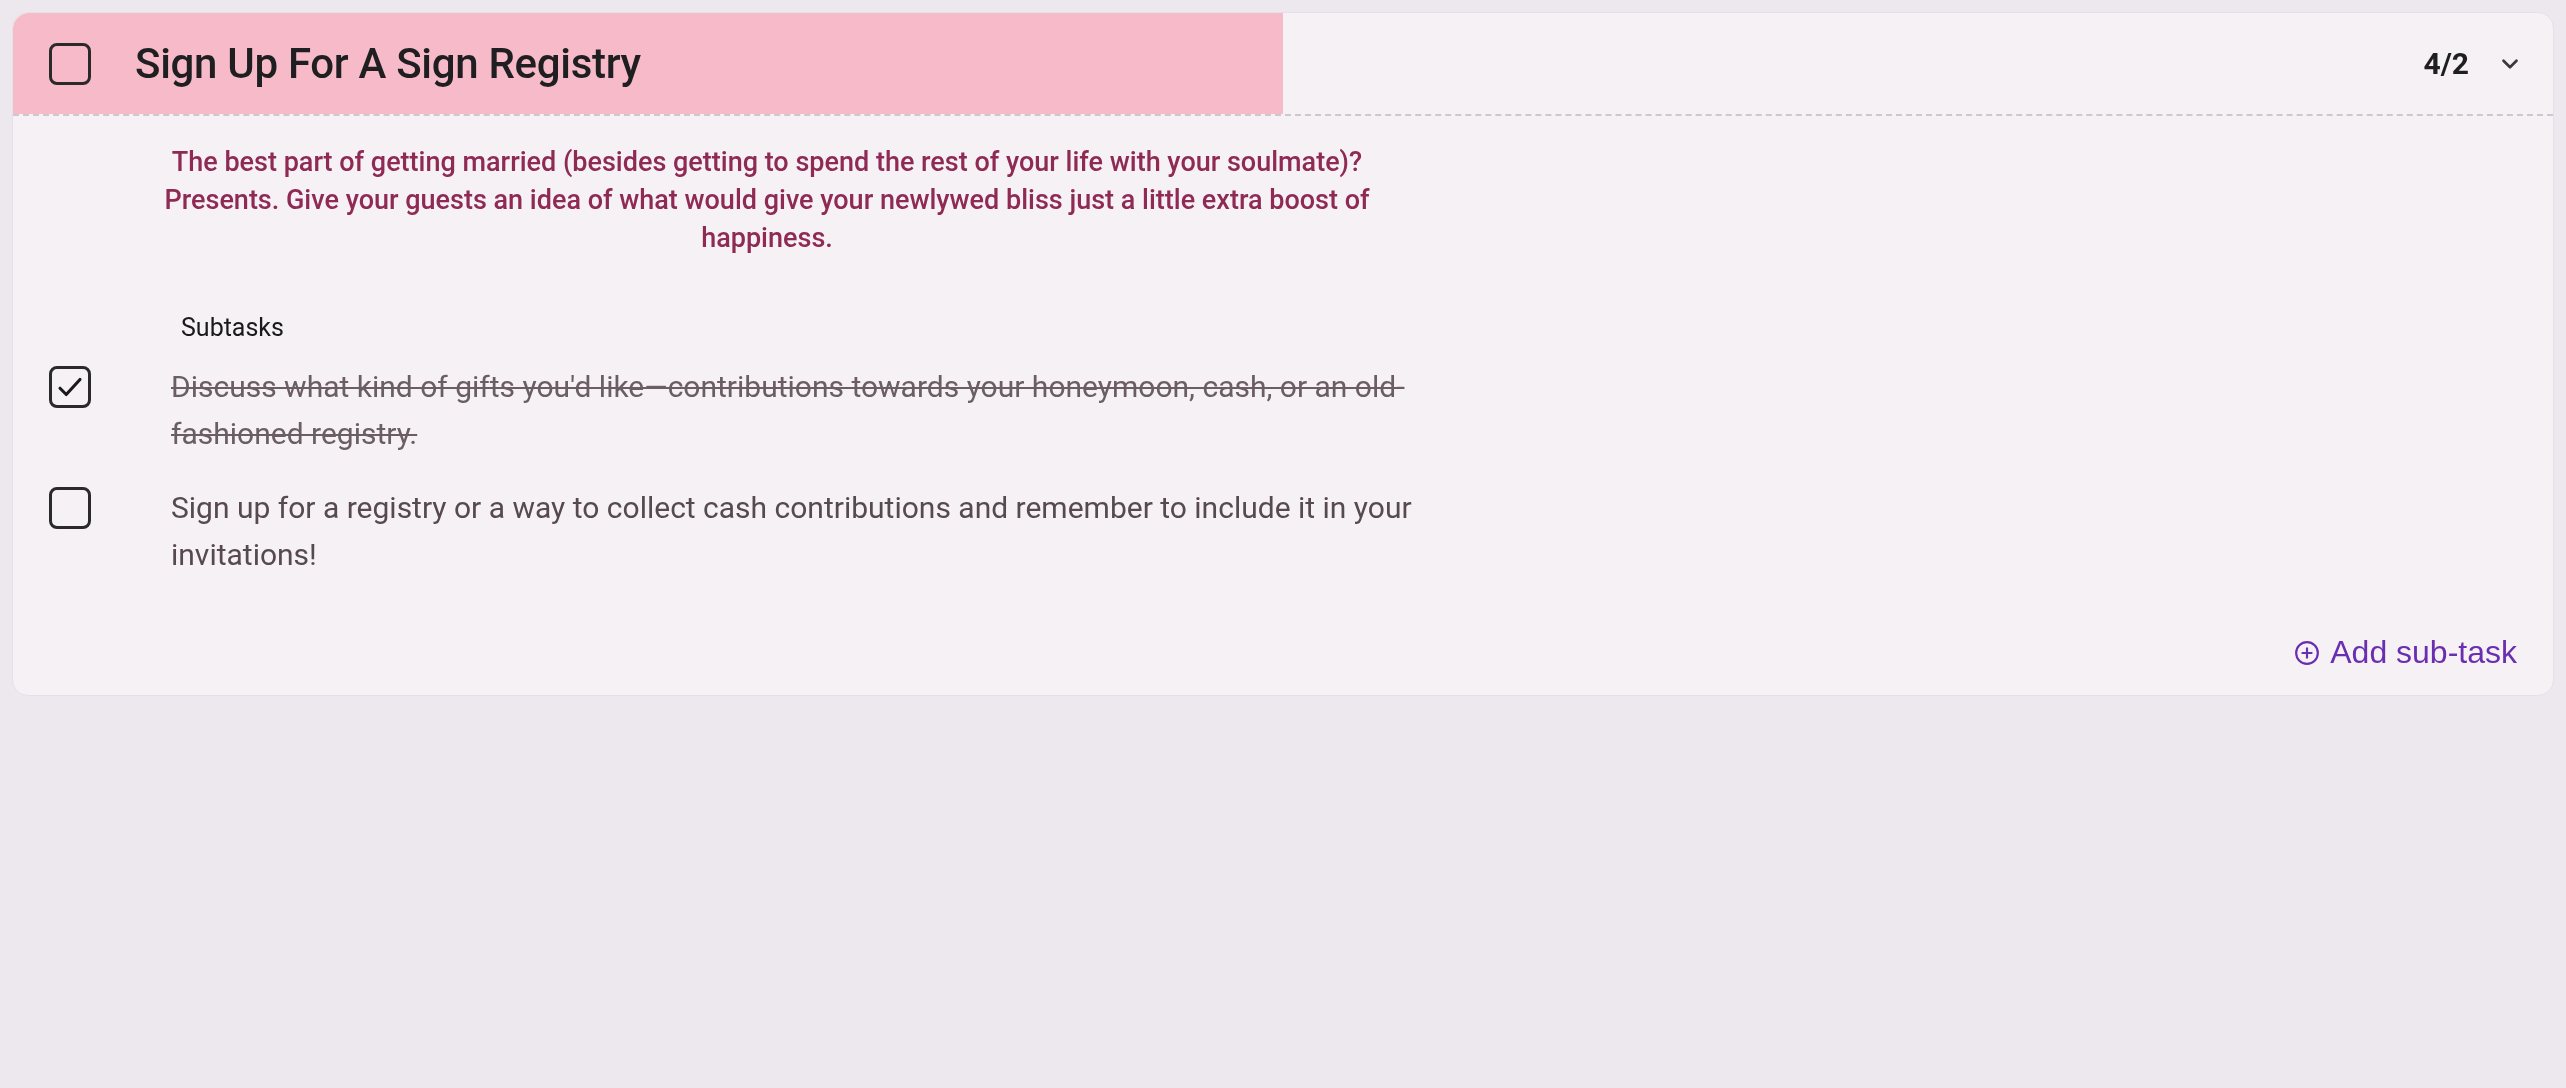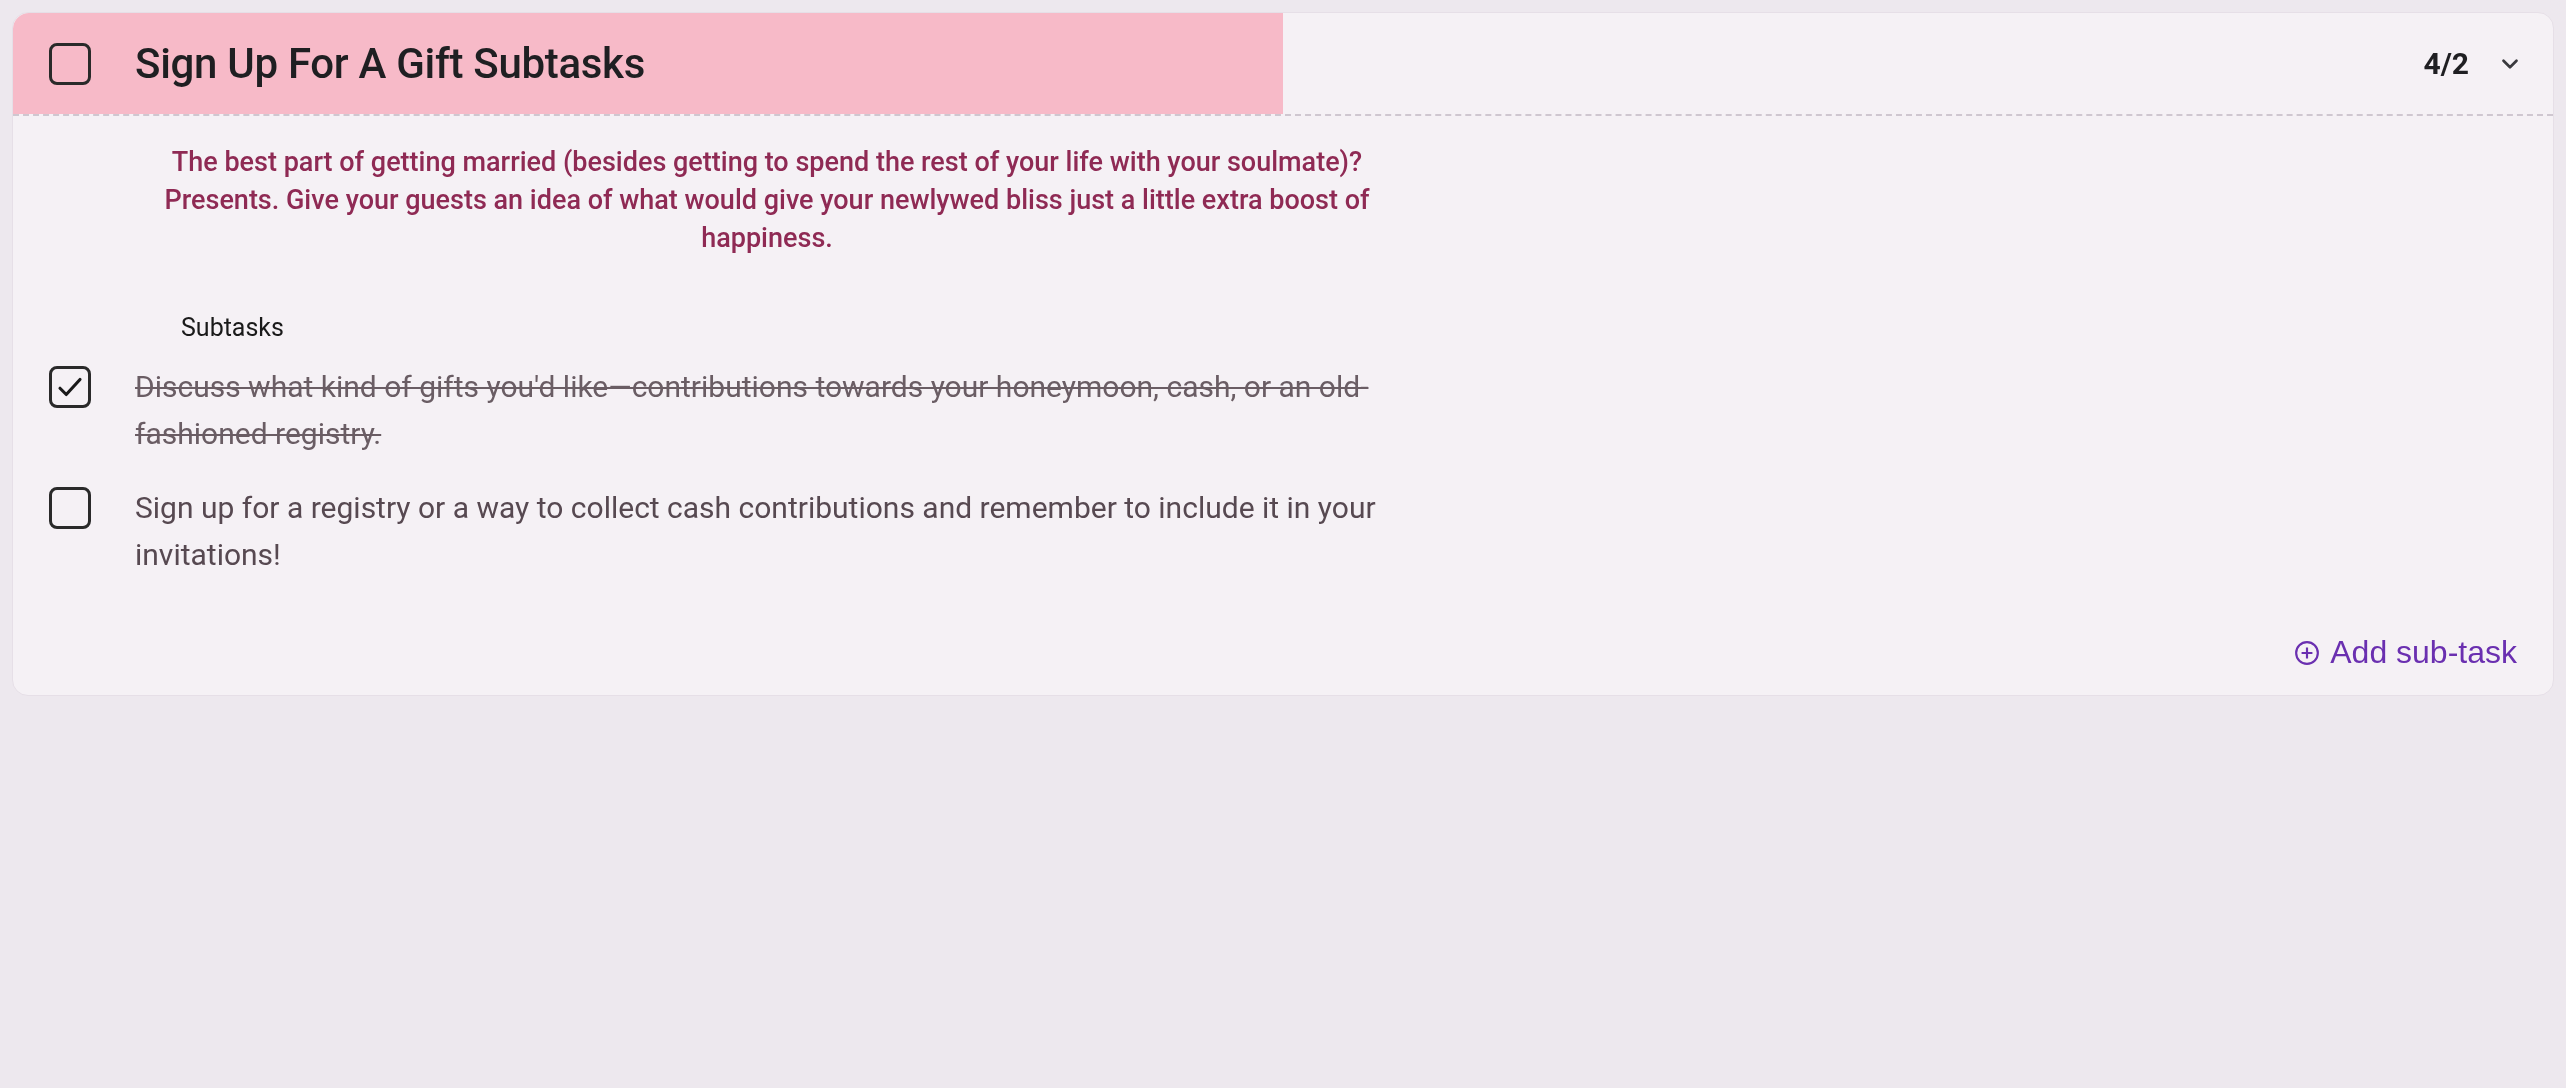--- a/index.html
+++ b/index.html
@@ -106,20 +106,21 @@
       justify-content: center;
       margin-top: 2px;
     }
     .subtask-checkbox.checked svg { display: block; }
     .subtask-checkbox svg { display: none; }
     .subtask-label {
       font-size: 30px;
       line-height: 1.55;
       color: #574951;
       max-width: 1270px;
+      margin-left: 36px;
     }
     .subtask-label.completed {
       text-decoration: line-through;
       text-decoration-thickness: 2px;
       color: #6a5d64;
     }
     .add-subtask {
       display: flex;
       justify-content: flex-end;
       padding: 8px 36px 24px 0;
@@ -137,21 +138,21 @@
     }
     .add-subtask-btn svg { flex-shrink: 0; }
   </style>
 </head>
 <body>
 
 <div class="task-card">
   <div class="task-header">
     <div class="task-header-highlight"></div>
     <div class="task-main-checkbox"></div>
-    <div class="task-title">Sign Up For A Gift Subtasks</div>
+    <div class="task-title">Sign Up For A Sign Registry</div>
     <div class="task-counter">4/2</div>
     <div class="task-chevron">
       <svg width="26" height="26" viewBox="0 0 24 24" fill="none" stroke="currentColor" stroke-width="2.5" stroke-linecap="round" stroke-linejoin="round">
           <polyline points="6 9 12 15 18 9"></polyline>
         </svg>
     </div>
   </div>
 
   <div class="task-body">
     <p class="task-description">The best part of getting married (besides getting to spend the rest of your life with your soulmate)? Presents. Give your guests an idea of what would give your newlywed bliss just a little extra boost of happiness.</p>

